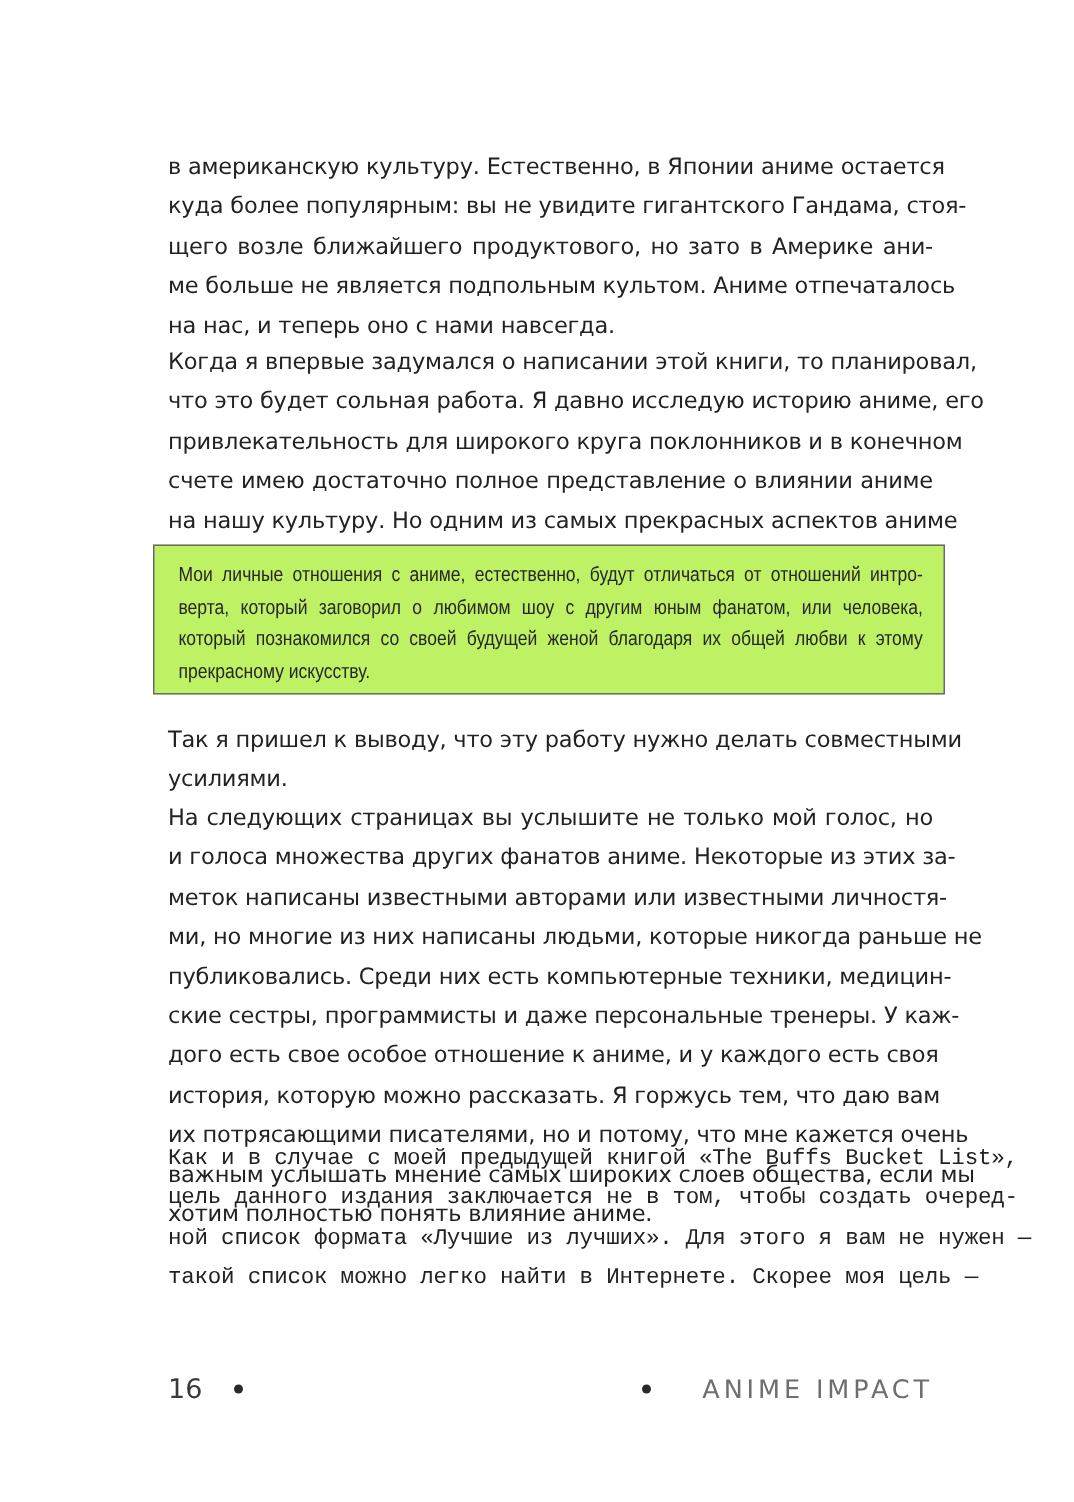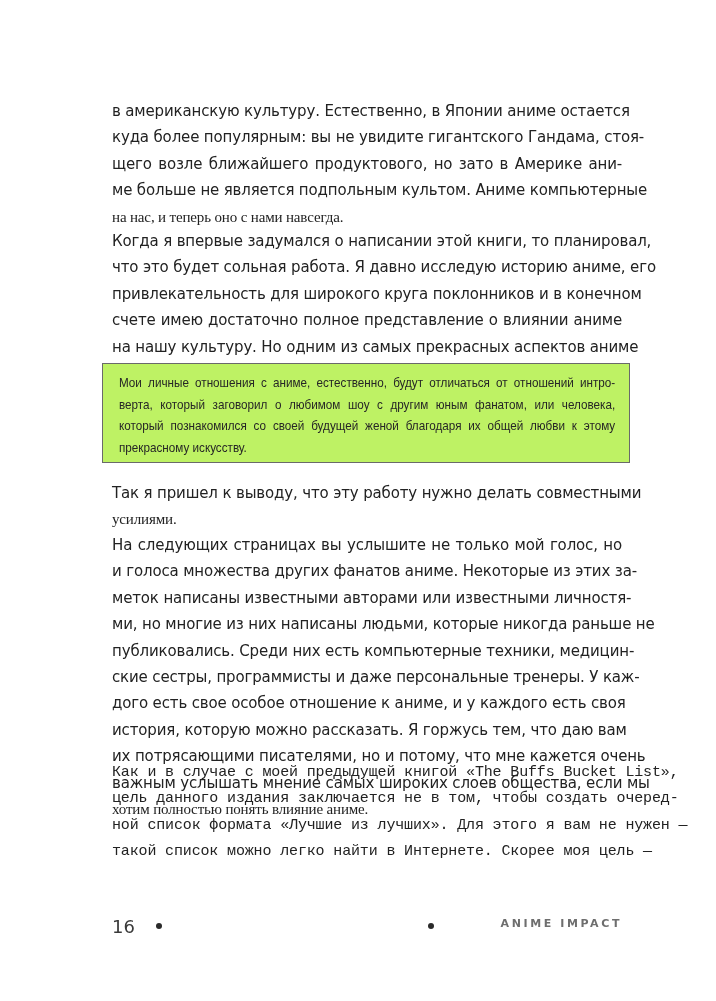--- a/index.html
+++ b/index.html
@@ -31,21 +31,20 @@
     color: #222;
   }
   .text-block .line {
     display: block;
     text-align: justify;
     text-align-last: justify;
     white-space: nowrap;
   }
   .text-block .line.last {
     text-align-last: left;
-    font-family: Liberation Serif, serif;
   }
   #p1 { top: 98px; }
   #p2 { top: 228px; }
   #p3 { top: 480px; }
   #p4 { top: 532px; }
   #p5 { top: 760px; font-family: Liberation Mono, monospace; }
 
   .callout {
     position: absolute;
     left: 102px;
@@ -103,36 +102,36 @@
     border-radius: 50%;
     background: #2a2a2a;
   }
   .bullet-left { left: 44px; }
   .bullet-right { left: 316px; }
   .running-title {
     position: absolute;
     right: 0;
     top: 1px;
     font-family: "DejaVu Sans", sans-serif;
-    font-weight: bold;
-    font-size: 11px;
+    font-weight: normal;
+    font-size: 17px;
     letter-spacing: 2.6px;
     color: #6e6e6e;
   }
 </style>
 </head>
 <body>
 
 <div class="page">
 
   <div class="text-block" id="p1">
     <span class="line">в американскую культуру. Естественно, в Японии аниме остается</span>
     <span class="line">куда более популярным: вы не увидите гигантского Гандама, стоя-</span>
     <span class="line">щего возле ближайшего продуктового, но зато в Америке ани-</span>
-    <span class="line">ме больше не является подпольным культом. Аниме компьютерные</span>
+    <span class="line">ме больше не является подпольным культом. Аниме отпечаталось</span>
     <span class="line last">на нас, и теперь оно с нами навсегда.</span>
   </div>
 
   <div class="text-block" id="p2">
     <span class="line">Когда я впервые задумался о написании этой книги, то планировал,</span>
     <span class="line">что это будет сольная работа. Я давно исследую историю аниме, его</span>
     <span class="line">привлекательность для широкого круга поклонников и в конечном</span>
     <span class="line">счете имею достаточно полное представление о влиянии аниме</span>
     <span class="line">на нашу культуру. Но одним из самых прекрасных аспектов аниме</span>
     <span class="line">является то, то оно по-разному воздействует на каждого из нас.</span>

